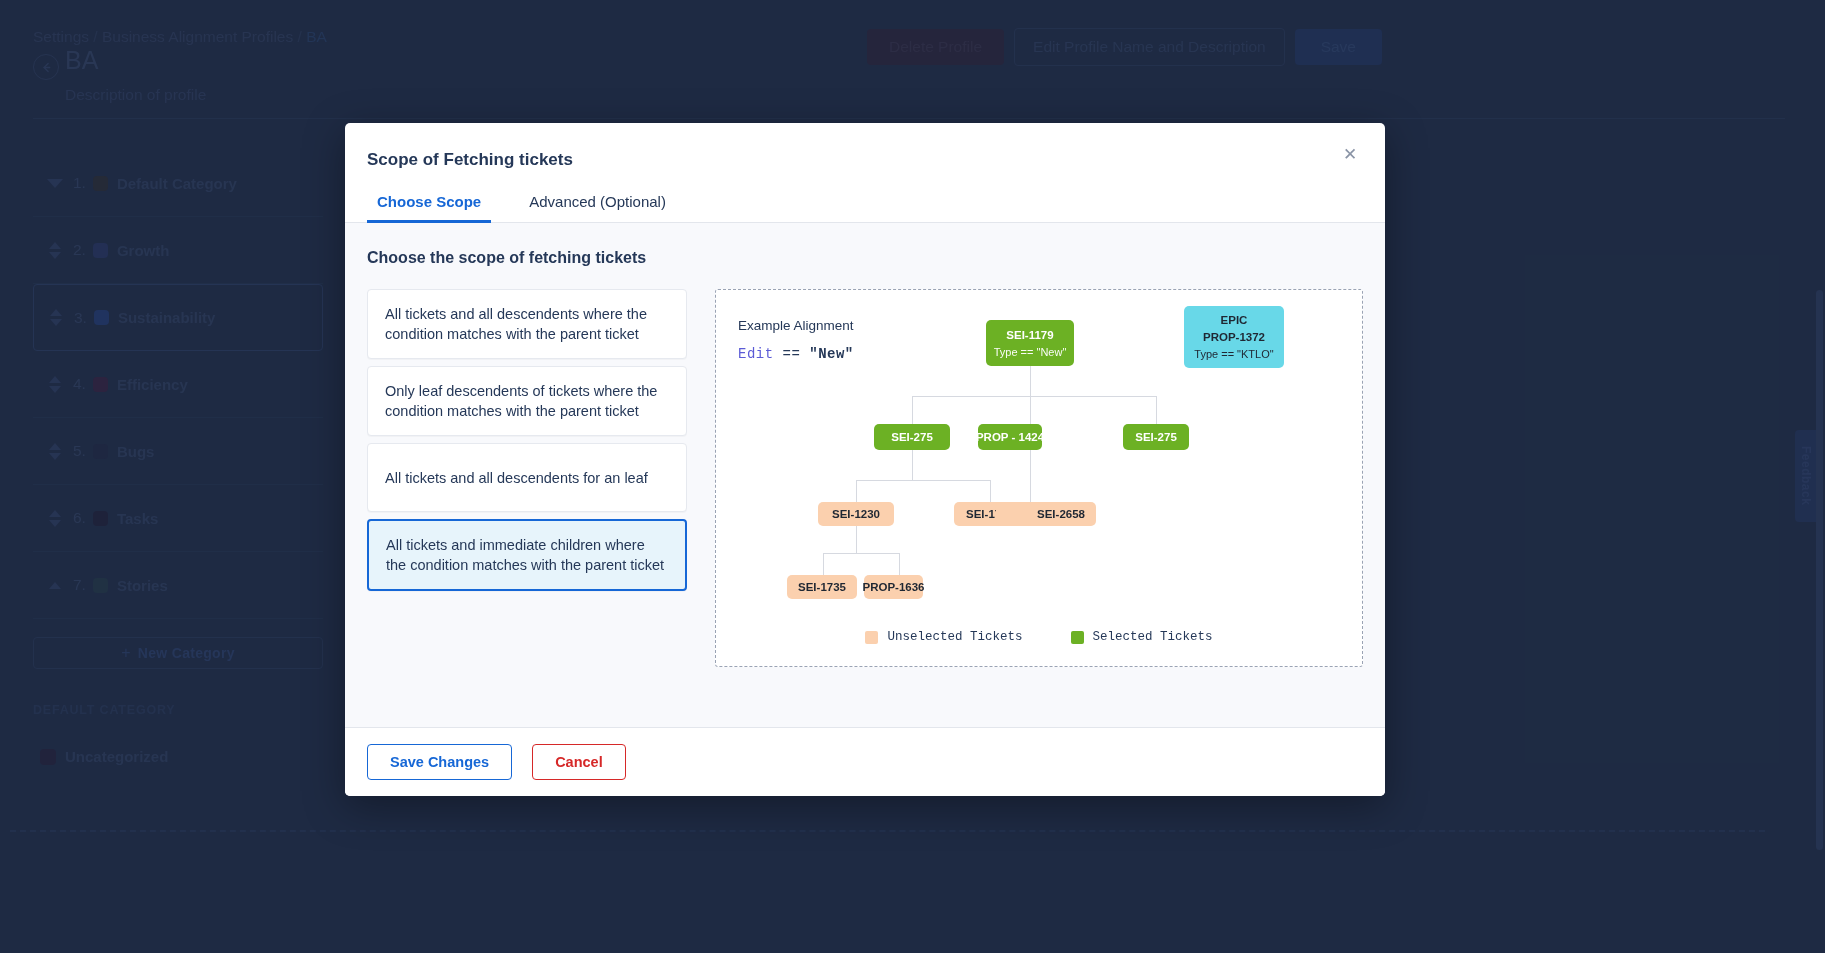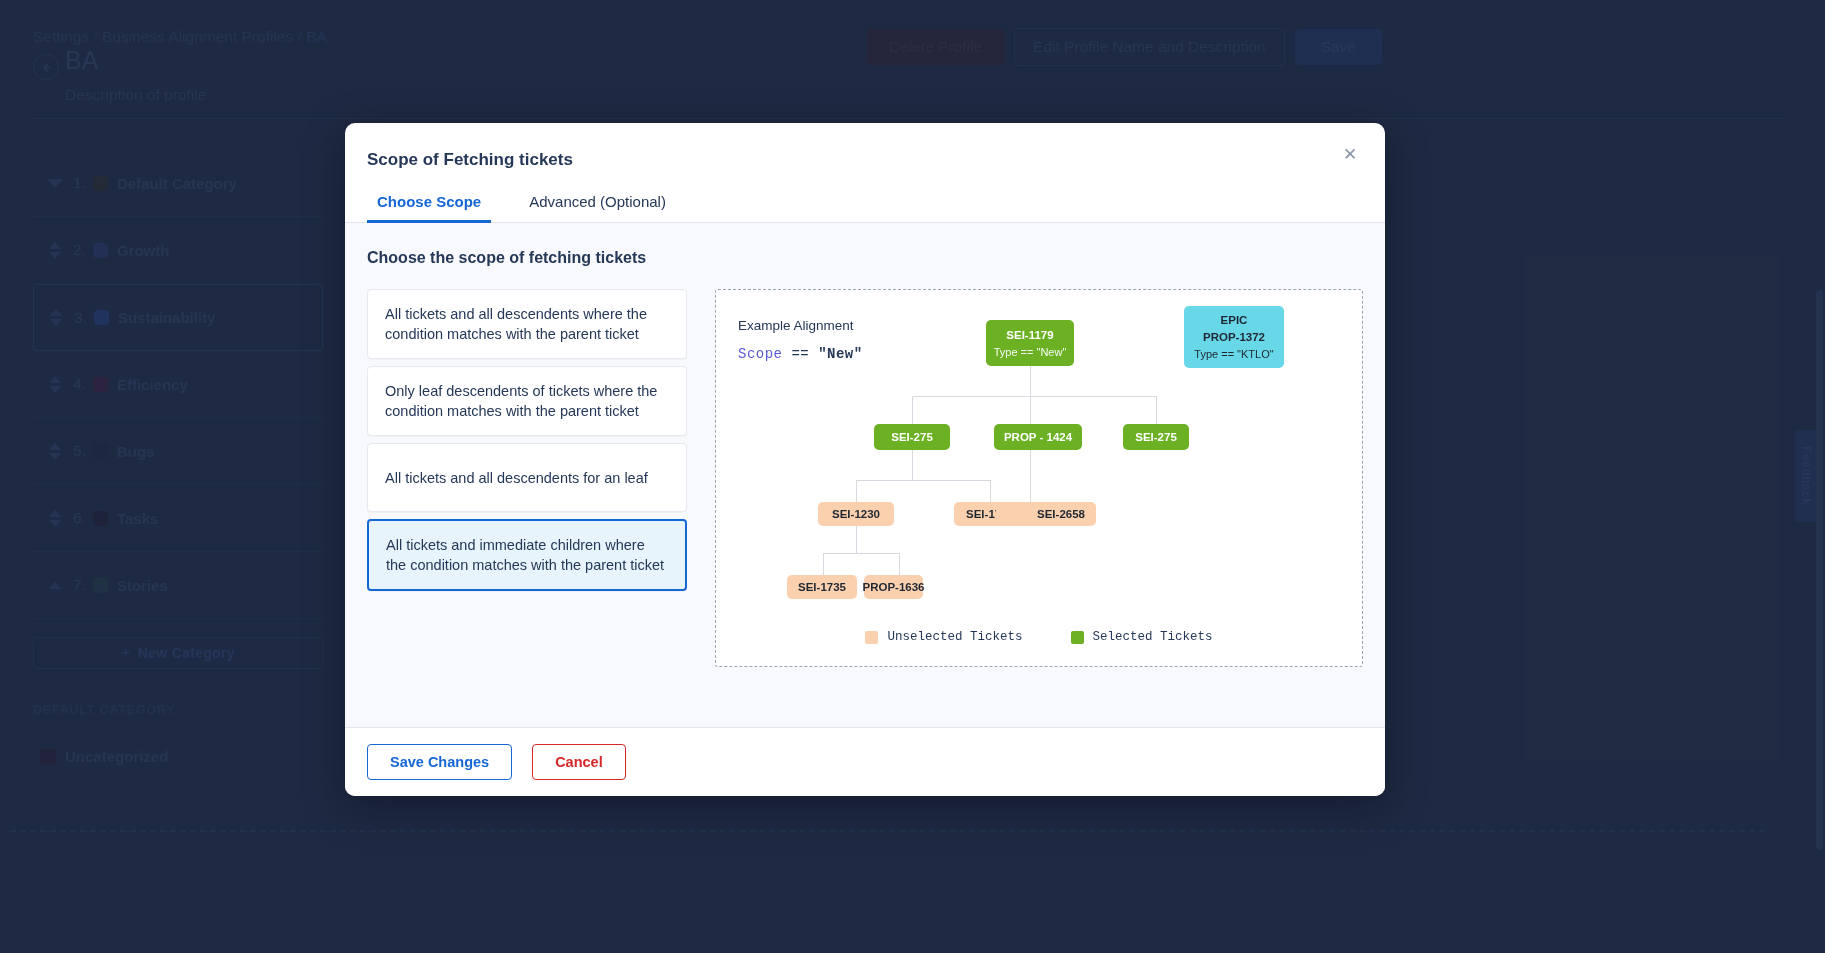--- a/index.html
+++ b/index.html
@@ -145,21 +145,21 @@
   }
 
   
   .overlay { position: absolute; inset: 0; background: rgba(20,30,52,0.55); }
 
   .modal {
     position: absolute;
     left: 345px; top: 123px;
     width: 1040px; height: 673px;
     background: #ffffff;
-    border-radius: 10px;
+    border-radius: 5px;
     box-shadow: 0 10px 40px rgba(0,0,0,.35);
     display: flex; flex-direction: column;
     overflow: hidden;
   }
 
   .modal-head { position: relative; padding: 27px 32px 0 22px; }
   .modal-title { font-size: 17px; font-weight: 700; color: #253858; }
   .modal-close {
     position: absolute; right: 22px; top: 18px;
     width: 26px; height: 26px; display: flex; align-items: center; justify-content: center;
@@ -413,21 +413,21 @@
             <span>All tickets and all descendents for an leaf</span>
           </div>
           <div class="option-card selected">
             <span>All tickets and immediate children where the condition matches with the parent ticket</span>
           </div>
         </div>
 
         <div class="diagram">
           <div class="diagram-label">Example Alignment</div>
           <div class="criteria">
-            <span class="k">Scope</span>
+            <span class="k">Edit</span>
             <span class="op">==</span>
             <span class="v">"New"</span>
           </div>
 
           <div class="edge v" style="left:314px; top:76px; height:30px;"></div>
           <div class="edge h" style="left:196px; top:106px; width:245px;"></div>
           <div class="edge v" style="left:196px; top:106px; height:28px;"></div>
           <div class="edge v" style="left:314px; top:106px; height:28px;"></div>
           <div class="edge v" style="left:440px; top:106px; height:28px;"></div>
 
@@ -449,21 +449,21 @@
 
           <div class="node cyan" style="left:468px; top:16px; width:100px; height:62px;">
             <span>EPIC</span>
             <span class="mid">PROP-1372</span>
             <span class="sub">Type == "KTLO"</span>
           </div>
 
           <div class="node green" style="left:158px; top:134px; width:76px; height:26px;">
             <span>SEI-275</span>
           </div>
-          <div class="node green" style="left:278px; top:134px; width:88px; height:26px;">
+          <div class="node green" style="left:262px; top:134px; width:64px; height:26px;">
             <span>PROP - 1424</span>
           </div>
           <div class="node green" style="left:407px; top:134px; width:66px; height:26px;">
             <span>SEI-275</span>
           </div>
 
           <div class="node orange" style="left:102px; top:212px; width:76px; height:24px;">
             <span>SEI-1230</span>
           </div>
           <div class="node orange" style="left:238px; top:212px; width:72px; height:24px;">

